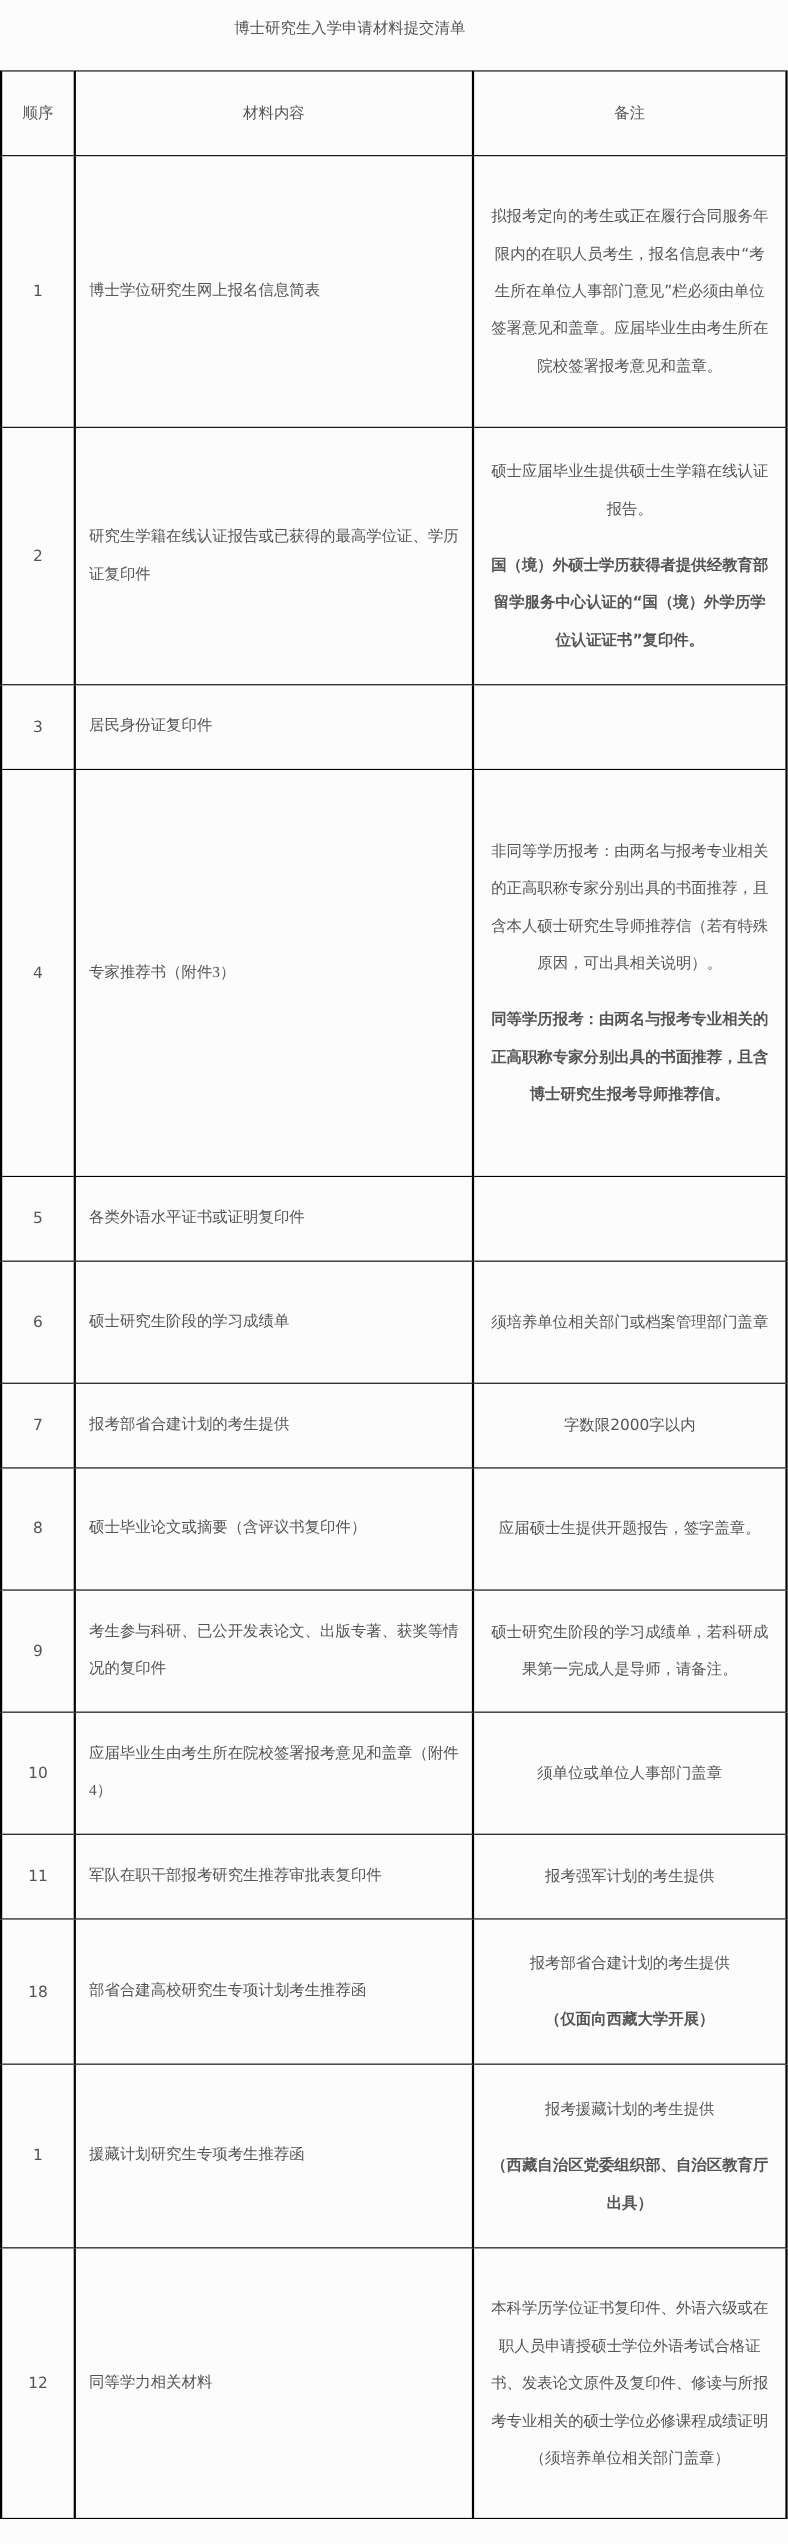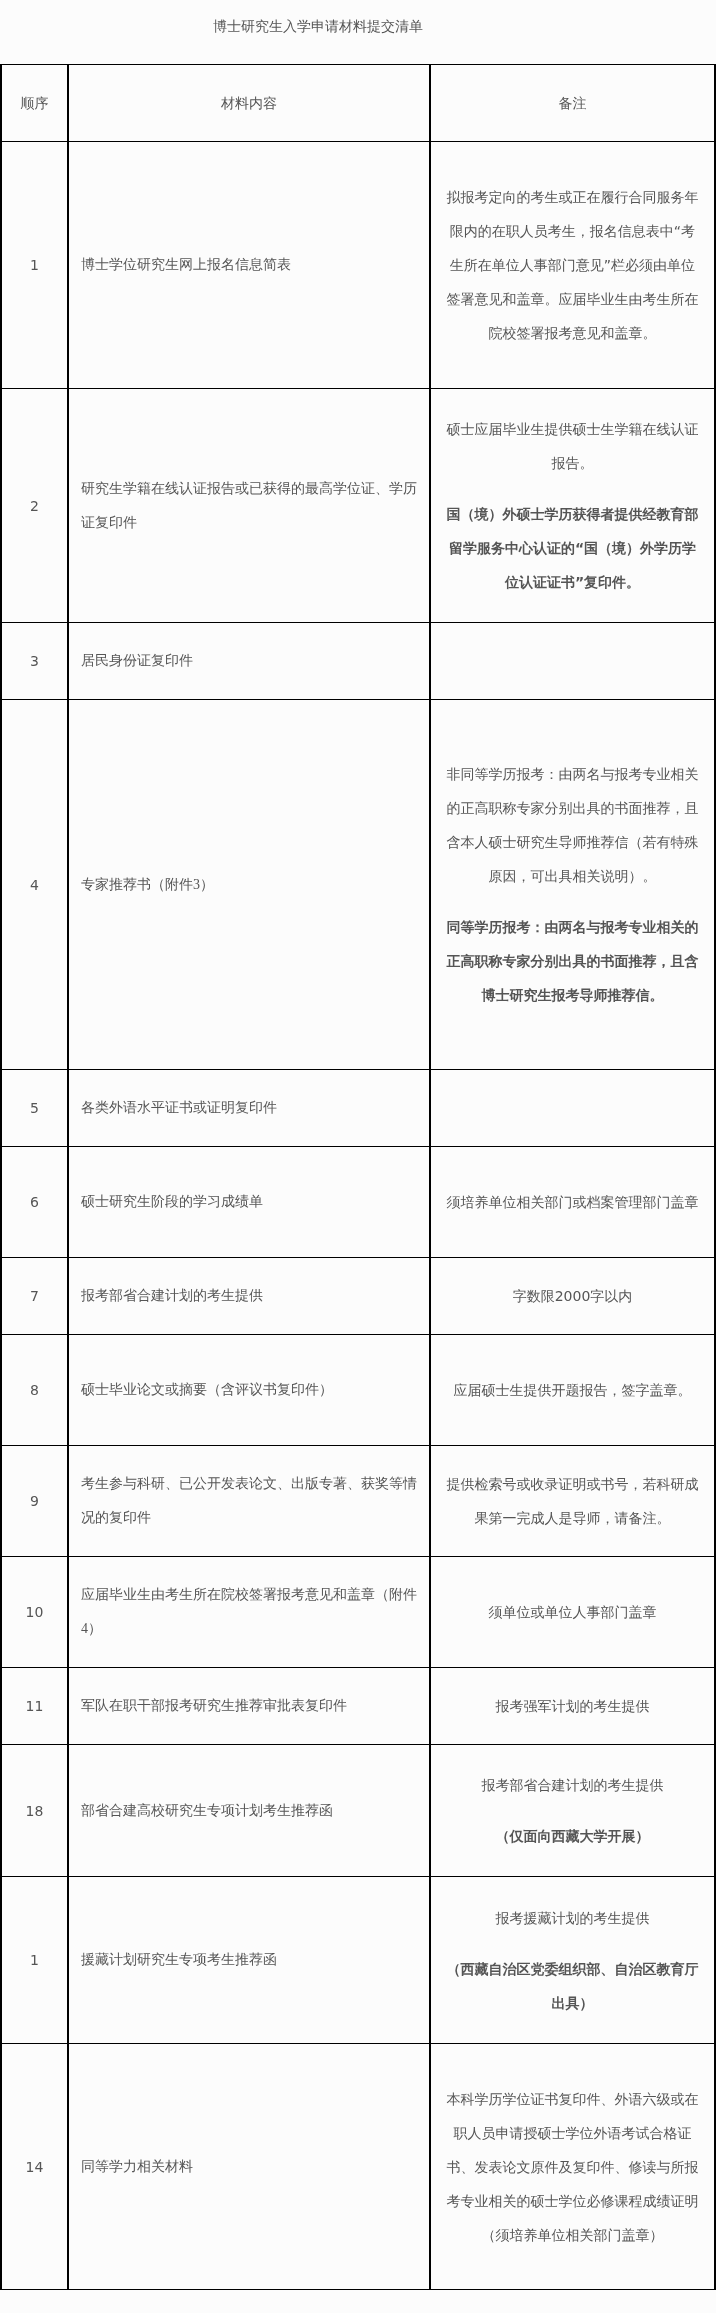--- a/index.html
+++ b/index.html
@@ -127,21 +127,21 @@
       <td class="seq">8</td>
       <td class="mat">硕士毕业论文或摘要（含评议书复印件）</td>
       <td class="note">
         <p>应届硕士生提供开题报告，签字盖章。</p>
       </td>
     </tr>
     <tr style="height:111px;">
       <td class="seq">9</td>
       <td class="mat">考生参与科研、已公开发表论文、出版专著、获奖等情况的复印件</td>
       <td class="note">
-        <p>提供检索号或收录证明或书号，若科研成果第一完成人是导师，请备注。</p>
+        <p>硕士研究生阶段的学习成绩单，若科研成果第一完成人是导师，请备注。</p>
       </td>
     </tr>
     <tr style="height:111px;">
       <td class="seq">10</td>
       <td class="mat">应届毕业生由考生所在院校签署报考意见和盖章（附件4）</td>
       <td class="note">
         <p>须单位或单位人事部门盖章</p>
       </td>
     </tr>
     <tr style="height:77px;margin-left:11px;">
@@ -161,20 +161,20 @@
     </tr>
     <tr style="height:167px;">
       <td class="seq">1</td>
       <td class="mat">援藏计划研究生专项考生推荐函</td>
       <td class="note">
         <p>报考援藏计划的考生提供</p>
         <p>（西藏自治区党委组织部、自治区教育厅出具）</p>
       </td>
     </tr>
     <tr style="height:246px;">
-      <td class="seq">14</td>
+      <td class="seq">12</td>
       <td class="mat">同等学力相关材料</td>
       <td class="note">
         <p>本科学历学位证书复印件、外语六级或在职人员申请授硕士学位外语考试合格证书、发表论文原件及复印件、修读与所报考专业相关的硕士学位必修课程成绩证明（须培养单位相关部门盖章）</p>
       </td>
     </tr>
   </tbody>
 </table>
 
 </body></html>

